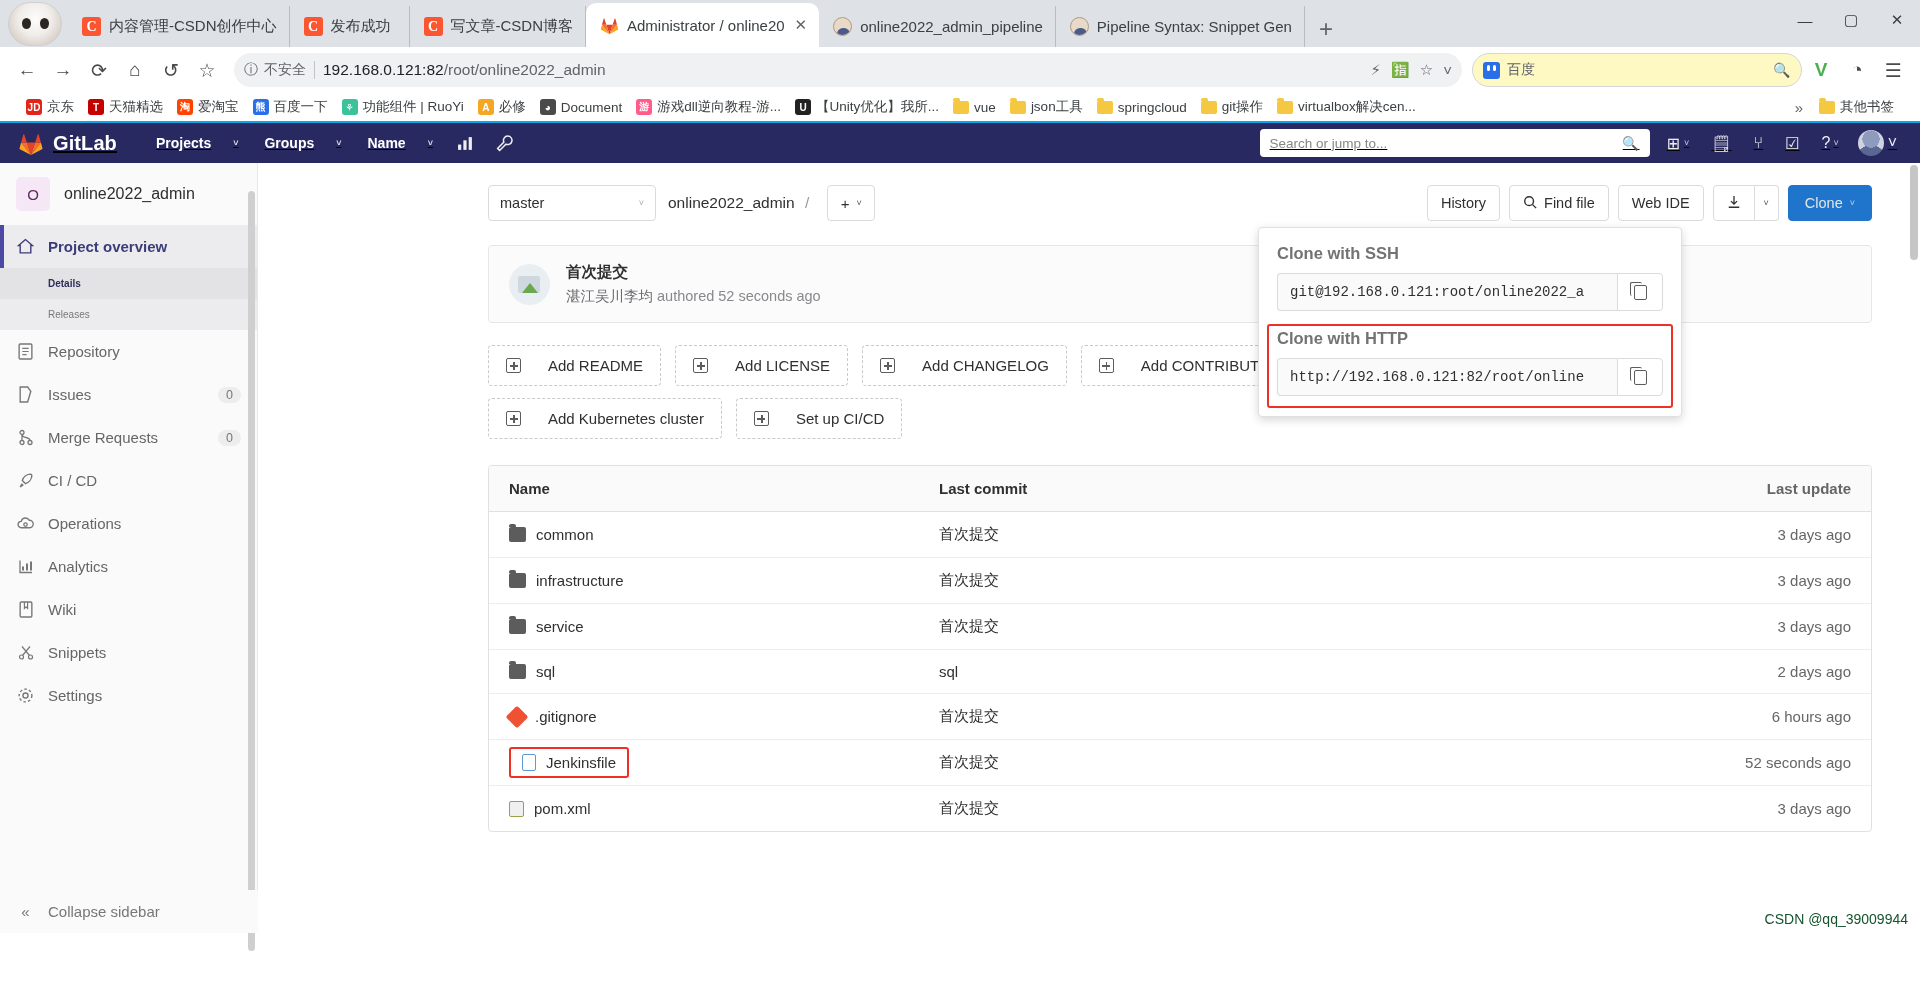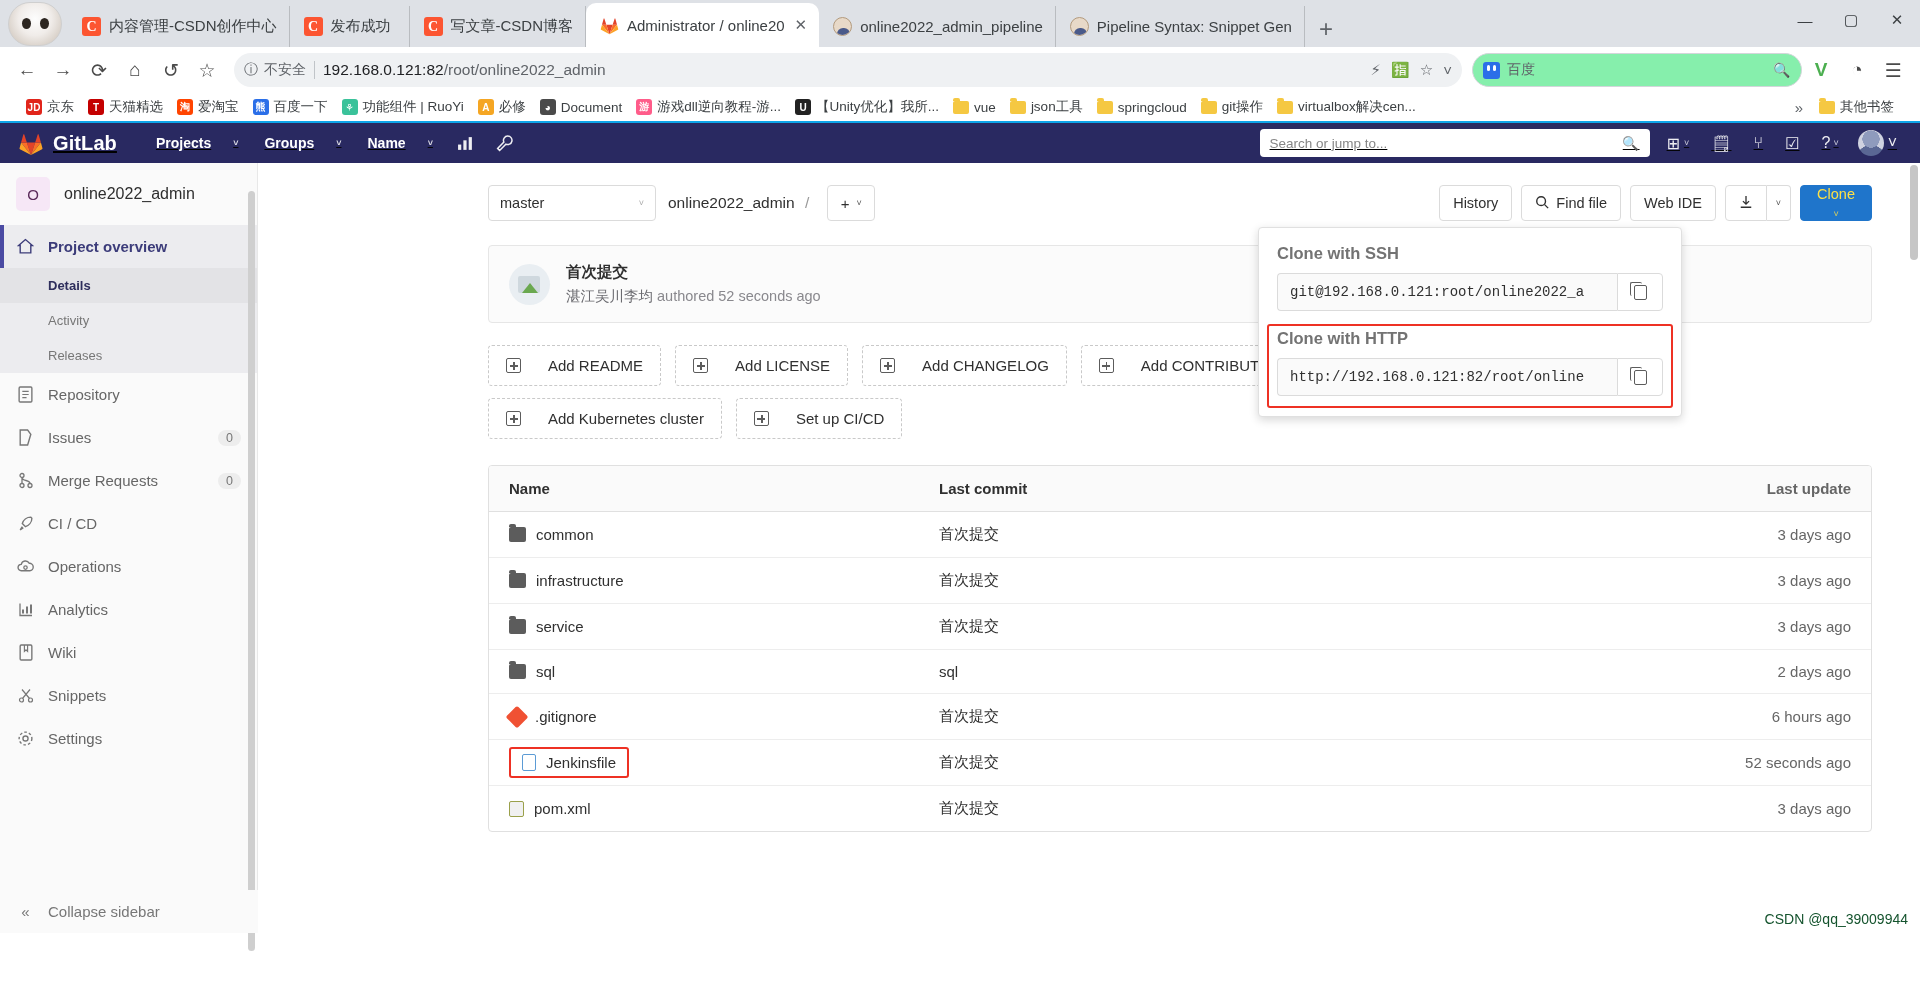--- a/index.html
+++ b/index.html
@@ -57,21 +57,21 @@
   .omnibox {
     flex: 1; height: 34px; background:#eff1f3; border-radius: 17px; display:flex; align-items:center;
     padding: 0 10px; gap: 8px; margin: 0 8px; min-width: 0;
   }
   .om-insecure { display:flex; align-items:center; gap:6px; font-size:14px; color:#5f6368; }
   .om-sep { width:1px; height:18px; background:#c0c4c8; }
   .om-url { font-size: 15.5px; color:#202124; white-space:nowrap; overflow:hidden; }
   .om-url .dim { color:#5f6368; }
   .om-right { margin-left:auto; display:flex; align-items:center; gap:10px; color:#5f6368; font-size:15px; }
   .searchbox {
-    width: 330px; height: 34px; background:#86efac; border:1px solid #d3d6da; border-radius:17px;
+    width: 330px; height: 34px; background:#fef9c3; border:1px solid #d3d6da; border-radius:17px;
     display:flex; align-items:center; padding:0 10px; gap:7px; font-size:14px; color:#5f6368;
   }
   .baidu-ic { width:17px;height:17px;border-radius:3px;background:#2b6fe8; position:relative; flex:0 0 auto;}
   .baidu-ic:before{content:"";position:absolute;left:4px;top:3px;width:3px;height:6px;background:#fff;border-radius:2px;}
   .baidu-ic:after{content:"";position:absolute;left:10px;top:3px;width:3px;height:6px;background:#fff;border-radius:2px;}
 
   
   .bookmarks { height: 30px; background:#fff; display:flex; align-items:center; padding: 0 20px; gap: 2px;
     font-size: 13.5px; color:#3c4043; border-bottom: 2px solid #0ea5e9; white-space: nowrap; overflow: hidden; }
   .bm { display:flex; align-items:center; gap:5px; padding: 3px 6px; border-radius:4px; flex:0 0 auto; }
@@ -106,40 +106,40 @@
   .sidebar { width: 258px; background:#fafafa; border-right:1px solid #e8e8e8; flex:0 0 auto;
     position:relative; }
   .side-proj { display:flex; align-items:center; gap:14px; padding: 14px 16px; }
   .proj-sq { width:34px;height:34px;border-radius:5px;background:#f6e7f6;color:#5c2c5c;
     display:flex;align-items:center;justify-content:center;font-size:15px; flex:0 0 auto;}
   .proj-name { font-size:16px; color:#2e2e2e; }
   .side-item { display:flex; align-items:center; gap:13px; padding: 12px 16px; font-size:15px; color:#666; position:relative;}
   .side-item.current { color:#3c3c7a; font-weight:600; background:#ececef; }
   .side-item.current:before { content:""; position:absolute; left:0; top:0; bottom:0; width:4px; background:#4b4ba3; }
   .side-sub { background:#ececef; }
-  .side-sub .side-link { display:block; padding: 10px 16px 10px 48px; font-size:13px; color:#777; }
+  .side-sub .side-link { display:block; padding: 10px 16px 10px 48px; font-size:10px; color:#777; }
   .side-sub .side-link.sel { color:#2e2e5c; font-weight:600; background:#e3e3e6;}
   .side-ic { width:19px; height:19px; flex:0 0 auto; display:flex; align-items:center; justify-content:center; color:#777; }
   .side-badge { margin-left:auto; background:#ededed; color:#777; border-radius:9px; padding:1px 8px; font-size:12.5px;}
   .side-scroll { position:absolute; right:2px; top:28px; width:7px; height:760px; background:#cfcfcf; border-radius:4px; }
 
   
   .main { flex: 1; position: relative; overflow: hidden; }
   .main-inner { padding: 22px 48px 0 230px; }
   .toolbar-row { display:flex; align-items:center; gap: 12px; }
   .branch-sel { width: 168px; height: 36px; border:1px solid #dbdbdb; border-radius:4px; background:#fff;
     display:flex; align-items:center; justify-content:space-between; padding: 0 11px; font-size:14.5px; color:#303030;}
   .crumb { font-size:15.5px; color:#303030; }
   .crumb-slash { color:#999; margin: 0 6px; }
   .plus-btn { height:36px; min-width:48px; border:1px solid #dbdbdb; border-radius:4px; background:#fff;
     display:flex; align-items:center; justify-content:center; gap:7px; font-size:15px; color:#303030; }
   .tb-right { margin-left:auto; display:flex; align-items:center; gap:9px; }
   .btn { height:36px; border:1px solid #dbdbdb; border-radius:4px; background:#fff; color:#303030;
     display:flex; align-items:center; gap:7px; padding: 0 13px; font-size:14.5px; white-space:nowrap;}
-  .btn.primary { background:#1f75cb; border-color:#1f75cb; color:#fde047; padding: 0 16px; font-weight:500;flex-direction:column;}
+  .btn.primary { background:#1f75cb; border-color:#1f75cb; color:#e5e5e5; padding: 12px 16px; font-weight:500;}
   .btn-split { display:flex; }
   .btn-split .btn:first-child { border-radius:4px 0 0 4px; }
   .btn-split .btn:last-child { border-radius:0 4px 4px 0; border-left:none; padding: 0 9px;}
 
   .commit-card { margin-top: 24px; border:1px solid #e6e6e6; border-radius:4px; background:#fbfbfb;
     padding: 16px 20px; display:flex; align-items:center; gap:16px; }
   .commit-avatar { width:41px;height:41px;border-radius:50%;background:#e9eef2; flex:0 0 auto; position:relative; overflow:hidden;}
   .commit-avatar:before{content:"";position:absolute;left:9px;top:12px;width:22px;height:17px;background:#cfd8de;border-radius:2px;}
   .commit-avatar:after{content:"";position:absolute;left:13px;top:19px;width:0;height:0;border-left:8px solid transparent;border-right:8px solid transparent;border-bottom:10px solid #6aa84f;}
   .commit-title { font-size:15.5px; font-weight:600; color:#303030; }
@@ -414,21 +414,20 @@
         <div class="side-item current">
           <span class="side-ic">
             <svg width="17" height="17" viewBox="0 0 16 16">
                 <path d="M8 1.5L1.5 7H3v7h10V7h1.5L8 1.5z" fill="none" stroke="#3c3c7a" stroke-width="1.3"></path>
               </svg>
           </span>
           <span>Project overview</span>
         </div>
         <div class="side-sub">
           <a class="side-link sel">Details</a>
-          <a class="side-link">Activity</a>
           <a class="side-link">Releases</a>
         </div>
 
         <div class="side-item">
           <span class="side-ic">
             <svg width="15" height="17" viewBox="0 0 14 16">
                 <rect x="1" y="1" width="12" height="14" rx="1" fill="none" stroke="#777" stroke-width="1.3"></rect>
                 <path d="M4 5h6M4 8h6M4 11h4" stroke="#777" stroke-width="1.1"></path>
               </svg>
           </span>

